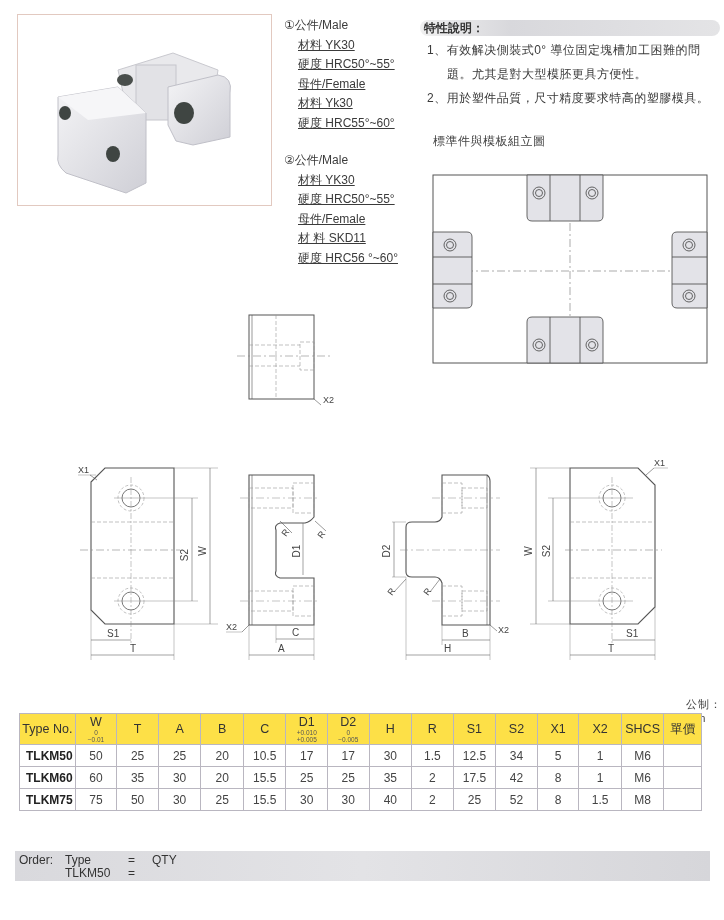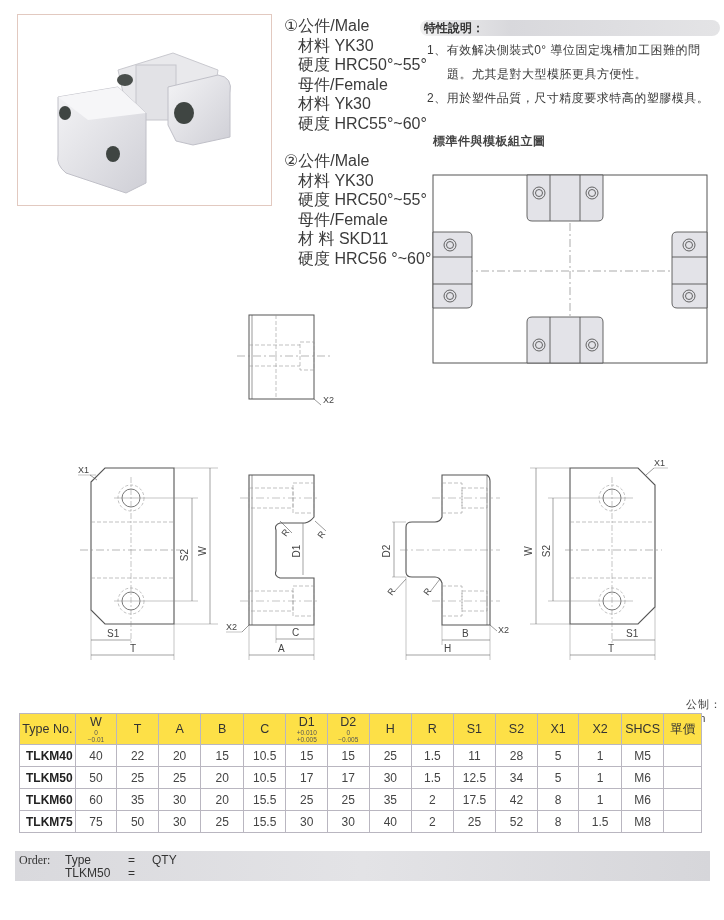--- a/index.html
+++ b/index.html
@@ -1,23 +1,23 @@
 <!DOCTYPE html>
 <html><head>
 <meta charset="utf-8">
 <style>
   html,body{margin:0;padding:0;background:#fff;}
   body{width:724px;height:920px;position:relative;overflow:hidden;font-family:"Liberation Sans","DejaVu Sans",sans-serif;color:#3a3a3a;}
   .abs{position:absolute;}
   .photo-frame{left:17px;top:14px;width:253px;height:190px;border:1px solid #e2c9c0;background:#fff;}
-  .spec{left:284px;font-size:16px;line-height:19.5px;color:#3b3b3b;}
-  .spec .ind{padding-left:14px;}
+  .spec{left:284px;font-size:12px;line-height:19.5px;color:#3b3b3b;}
+  .spec .ind{padding-left:14px;text-decoration:underline;}
   .feat-title{left:420px;top:20px;width:296px;height:16px;font-size:12px;font-weight:bold;color:#333;background:linear-gradient(90deg,#f0f0f0 0%,#d8d8dc 30%,#e4e4e6 100%);padding-left:4px;line-height:16px;border-radius:8px;}
   .feat{left:427px;font-size:12px;color:#3a3a3a;letter-spacing:0.5px;}
-  .assy-title{left:433px;top:133px;font-size:12px;color:#444;letter-spacing:0.5px;font-weight:bold;}
+  .assy-title{left:433px;top:133px;font-size:12px;color:#444;letter-spacing:0.5px;}
   svg text{font-family:"Liberation Sans","DejaVu Sans",sans-serif;}
   .unit{left:686px;top:697px;font-size:11px;color:#444;letter-spacing:1px;}
   table.spec-table{position:absolute;left:19px;top:713px;width:683px;border-collapse:collapse;font-size:12px;color:#444;}
   table.spec-table th,table.spec-table td{border:1px solid #b9b6c0;text-align:center;padding:0;}
   table.spec-table th{background:#fde047;height:30px;font-weight:normal;font-size:12.5px;color:#333;vertical-align:middle;}
   table.spec-table td{height:21px;}
   table.spec-table td.type{font-weight:bold;text-align:left;padding-left:6px;color:#222;}
   .tol{display:block;font-size:6.5px;line-height:7px;color:#555;}
   .order{left:15px;top:851px;width:695px;height:30px;background:linear-gradient(90deg,#d9d9dd,#e3e3e6 50%,#d6d6da);font-size:12px;color:#333;line-height:14px;}
 </style>
@@ -279,38 +279,20 @@
       <th><span>S1</span></th>
       <th><span>S2</span></th>
       <th><span>X1</span></th>
       <th><span>X2</span></th>
       <th><span>SHCS</span></th>
       <th><span>單價</span></th>
     </tr>
   </thead>
   <tbody>
     <tr>
-      <td class="type">TLKM40</td>
-      <td>40</td>
-      <td>22</td>
-      <td>20</td>
-      <td>15</td>
-      <td>10.5</td>
-      <td>15</td>
-      <td>15</td>
-      <td>25</td>
-      <td>1.5</td>
-      <td>11</td>
-      <td>28</td>
-      <td>5</td>
-      <td>1</td>
-      <td>M5</td>
-      <td></td>
-    </tr>
-    <tr>
       <td class="type">TLKM50</td>
       <td>50</td>
       <td>25</td>
       <td>25</td>
       <td>20</td>
       <td>10.5</td>
       <td>17</td>
       <td>17</td>
       <td>30</td>
       <td>1.5</td>
@@ -354,19 +336,19 @@
       <td>52</td>
       <td>8</td>
       <td>1.5</td>
       <td>M8</td>
       <td></td>
     </tr>
   </tbody>
 </table>
 
 <div class="abs order">
-  <div style="position:absolute;left:4px;top:2px;font-family:Liberation Serif, serif;">Order:</div>
+  <div style="position:absolute;left:4px;top:2px;">Order:</div>
   <div style="position:absolute;left:50px;top:2px;">Type</div>
   <div style="position:absolute;left:50px;top:15px;">TLKM50</div>
   <div style="position:absolute;left:113px;top:2px;">=</div>
   <div style="position:absolute;left:113px;top:15px;">=</div>
   <div style="position:absolute;left:137px;top:2px;">QTY</div>
 </div>
 
 </body></html>

